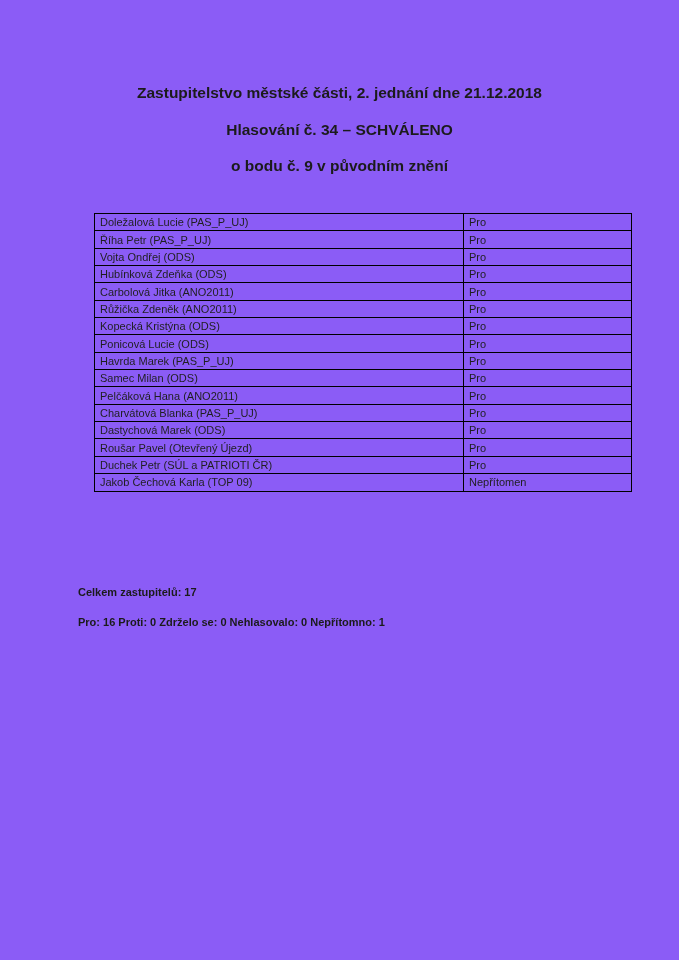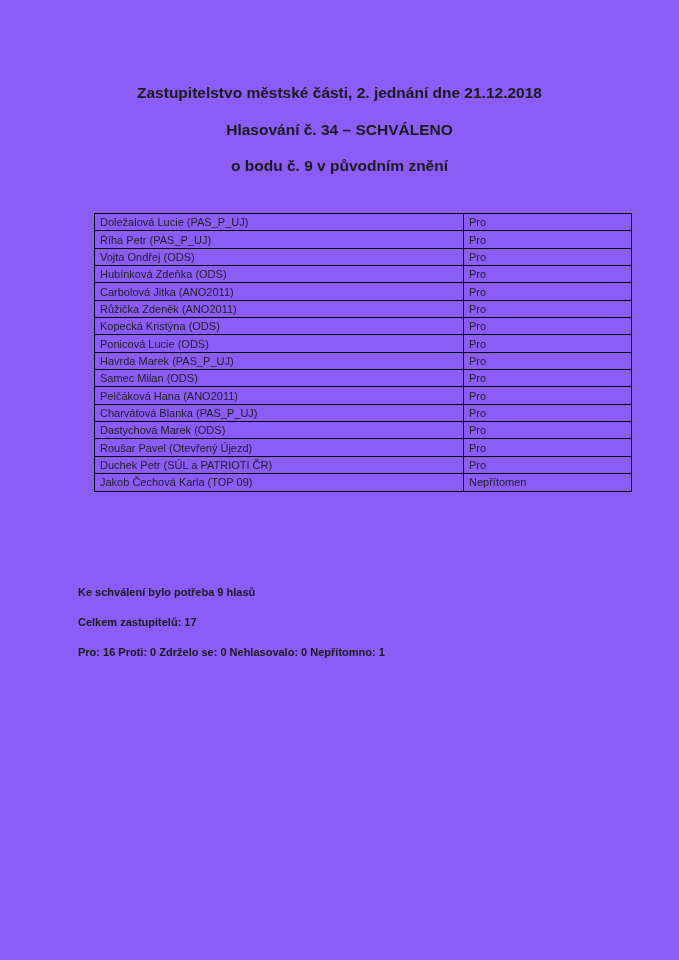--- a/index.html
+++ b/index.html
@@ -145,18 +145,17 @@
           <td class="col-vote">Pro</td>
         </tr>
         <tr>
           <td class="col-name">Jakob Čechová Karla (TOP 09)</td>
           <td class="col-vote">Nepřítomen</td>
         </tr>
     </tbody>
   </table>
 
   <div class="summary">
-    <p>Ke schválení bylo potřeba 9 hlasů</p>
     <p>Celkem zastupitelů: 17</p>
     <p>Pro: 16 Proti: 0 Zdrželo se: 0 Nehlasovalo: 0 Nepřítomno: 1</p>
   </div>
 
 </div>
 
 </body></html>

